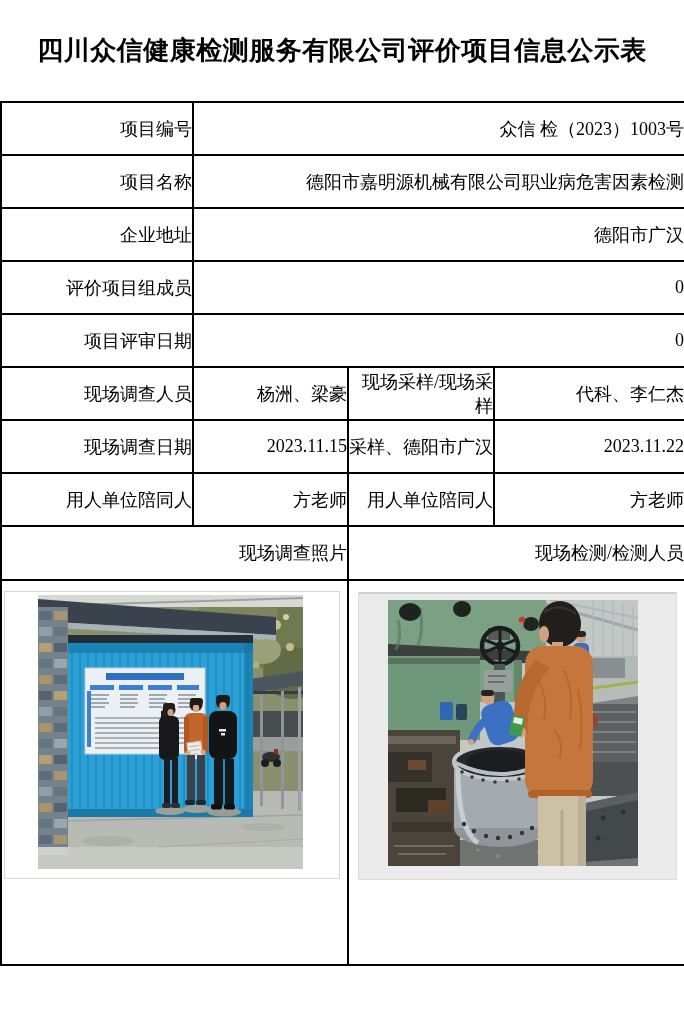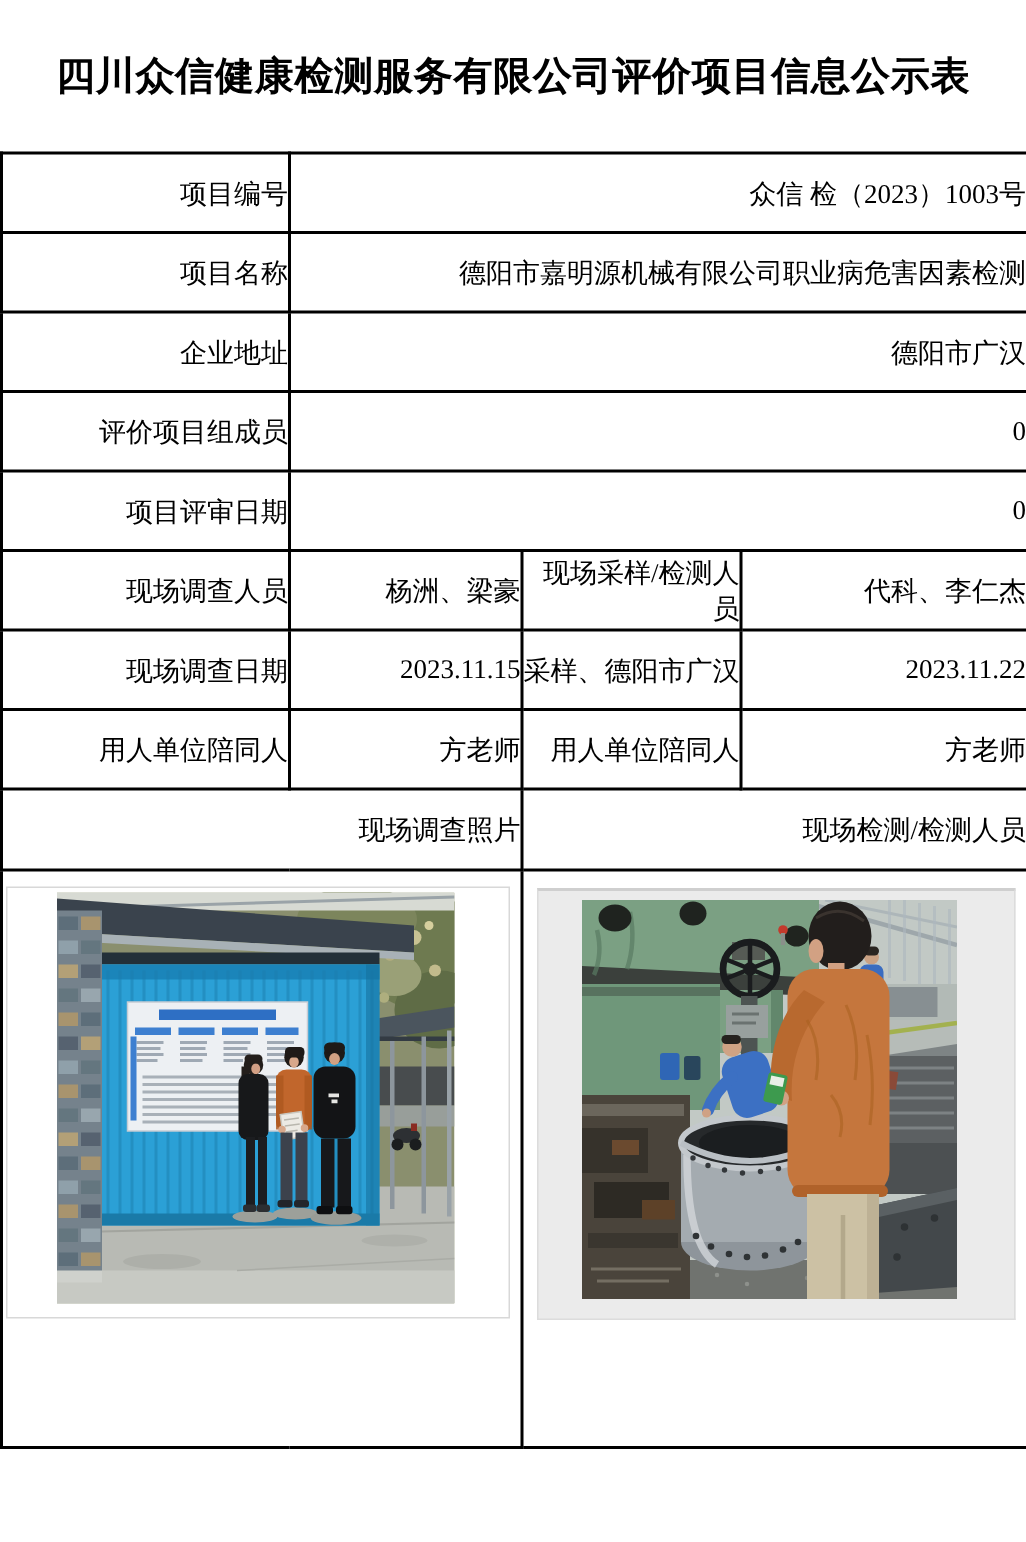--- a/index.html
+++ b/index.html
@@ -53,21 +53,21 @@
         <td>评价项目组成员</td>
         <td colspan="3">0</td>
       </tr>
       <tr class="r">
         <td>项目评审日期</td>
         <td colspan="3">0</td>
       </tr>
       <tr class="r">
         <td>现场调查人员</td>
         <td>杨洲、梁豪</td>
-        <td>现场采样/检测人员</td>
+        <td>现场采样/现场采样</td>
         <td>代科、李仁杰</td>
       </tr>
       <tr class="r">
         <td>现场调查日期</td>
         <td>2023.11.15</td>
         <td>采样、德阳市广汉</td>
         <td>2023.11.22</td>
       </tr>
       <tr class="r">
         <td>用人单位陪同人</td>

